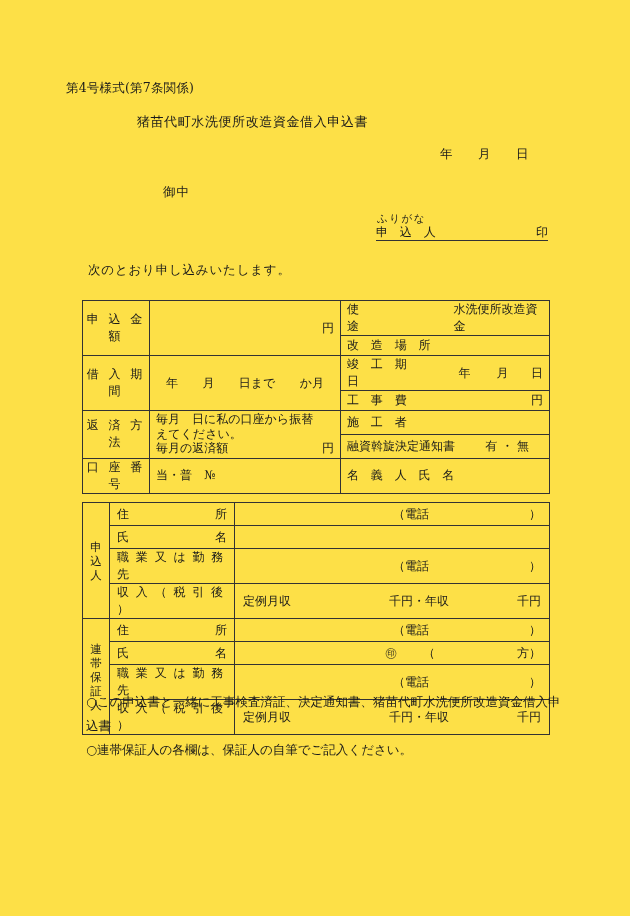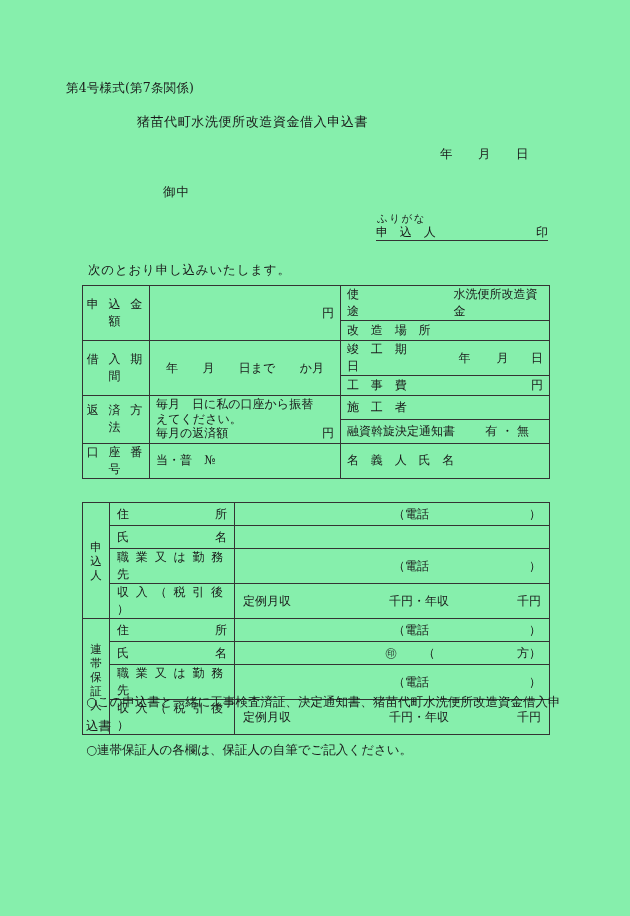--- a/index.html
+++ b/index.html
@@ -8,21 +8,21 @@
     background: #ffffff;
   }
   body {
     font-family: "DejaVu Serif", "Liberation Serif", serif;
     color: #1a1a1a;
   }
   #page {
     position: relative;
     width: 630px;
     height: 916px;
-    background: #86efac;
+    background: #fde047;
     overflow: hidden;
   }
 
   
   .abs { position: absolute; }
   .nowrap { white-space: nowrap; }
 
   .form-no {
     left: 66px;
     top: 80px;
@@ -89,21 +89,21 @@
     font-size: 12px;
   }
   table td {
     border: 1px solid #333;
     padding: 0;
     vertical-align: middle;
   }
 
   #table-main {
     left: 82px;
-    top: 285px;
+    top: 300px;
     width: 468px;
   }
   #table-main td { height: 19px; }
 
   .rowlabel {
     width: 62px;
     text-align: center;
     letter-spacing: 3px;
     font-size: 12px;
     padding: 0 2px;

